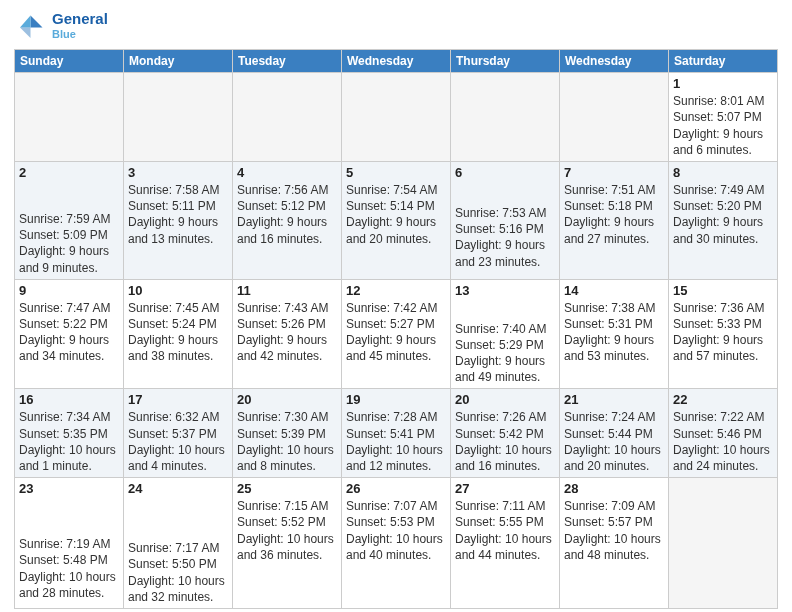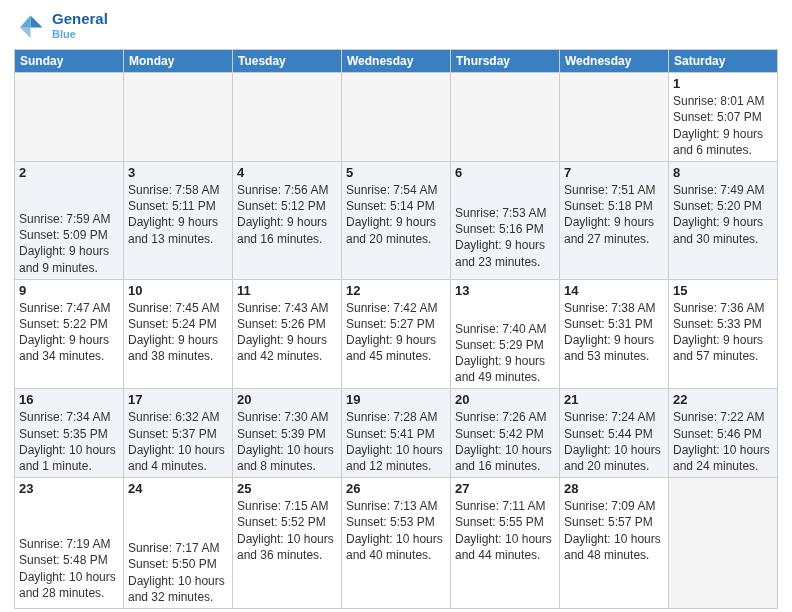--- a/index.html
+++ b/index.html
@@ -278,21 +278,21 @@
 Daylight: 10 hours and 32 minutes.</div>
           </td>
           <td>
             <span class="day-number">25</span>
             <div class="day-info" style="white-space: pre-line;">Sunrise: 7:15 AM
 Sunset: 5:52 PM
 Daylight: 10 hours and 36 minutes.</div>
           </td>
           <td>
             <span class="day-number">26</span>
-            <div class="day-info" style="white-space: pre-line;">Sunrise: 7:13 AM
+            <div class="day-info" style="white-space: pre-line;">Sunrise: 7:07 AM
 Sunset: 5:53 PM
 Daylight: 10 hours and 40 minutes.</div>
           </td>
           <td>
             <span class="day-number">27</span>
             <div class="day-info" style="white-space: pre-line;">Sunrise: 7:11 AM
 Sunset: 5:55 PM
 Daylight: 10 hours and 44 minutes.</div>
           </td>
           <td>

